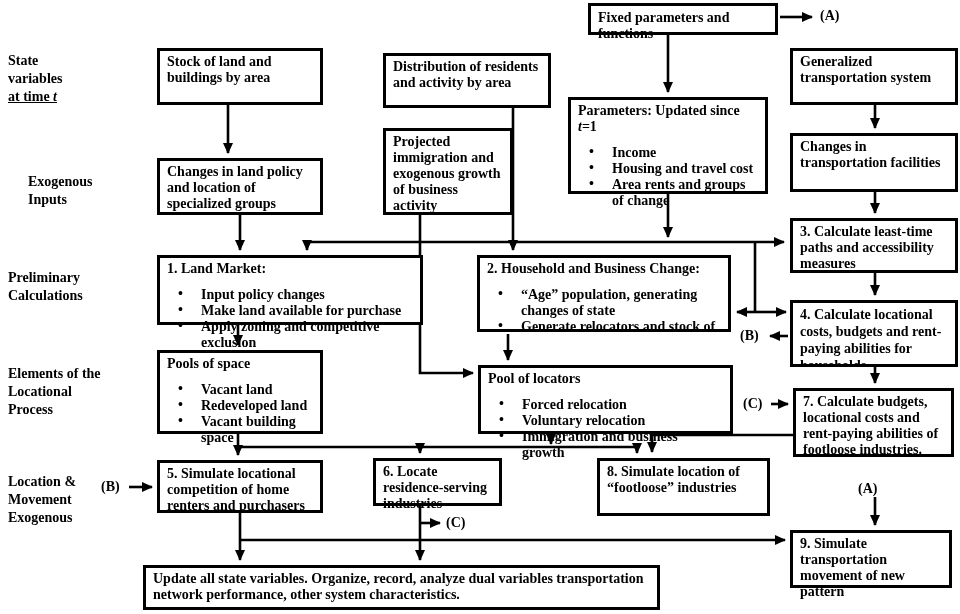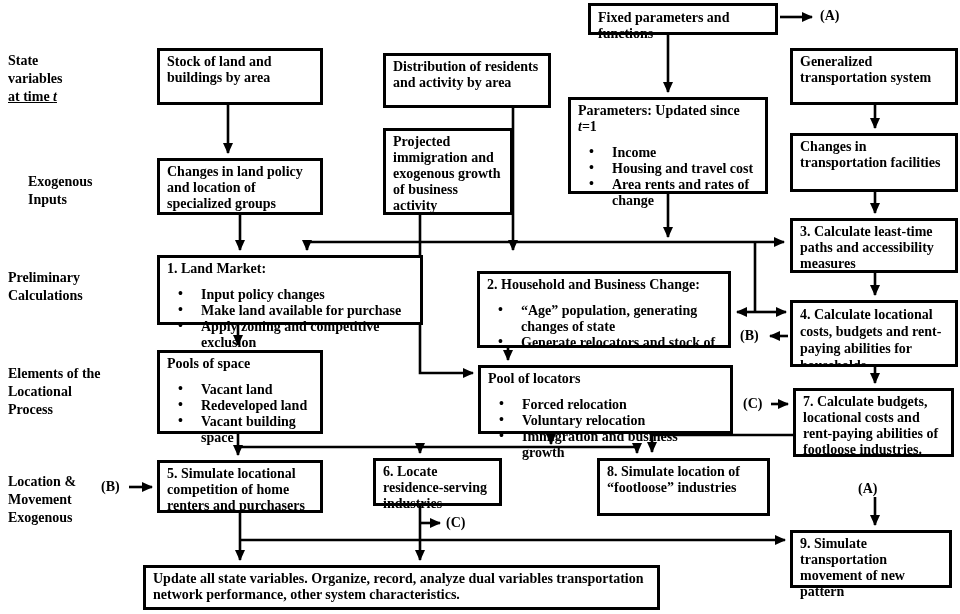--- a/index.html
+++ b/index.html
@@ -115,21 +115,21 @@
 
   <div class="box" style="left:790px; top:48px; width:168px; height:57px;">
     <span>Generalized transportation system</span>
   </div>
 
   <div class="box" style="left:568px; top:97px; width:200px; height:97px;">
     <div><span>Parameters: Updated since </span><i>t</i><span>=1</span></div>
     <ul class="bullets">
       <li>Income</li>
       <li>Housing and travel cost</li>
-      <li>Area rents and rates of change</li>
+      <li>Area rents and groups of change</li>
     </ul>
   </div>
 
   <div class="box" style="left:383px; top:128px; width:130px; height:87px;">
     <span>Projected immigration and exogenous growth of business activity</span>
   </div>
 
   <div class="box" style="left:790px; top:133px; width:168px; height:59px;">
     <span>Changes in transportation facilities</span>
   </div>
@@ -144,21 +144,21 @@
 
   <div class="box" style="left:157px; top:255px; width:266px; height:70px;">
     <div>1. Land Market:</div>
     <ul class="bullets">
       <li>Input policy changes</li>
       <li>Make land available for purchase</li>
       <li>Apply zoning and competitive exclusion</li>
     </ul>
   </div>
 
-  <div class="box clip" style="left:477px; top:271px; width:254px; height:77px;">
+  <div class="box clip" style="left:477px; top:255px; width:254px; height:77px;">
     <div>2. Household and Business Change:</div>
     <ul class="bullets">
       <li>“Age” population, generating changes of state</li>
       <li>Generate relocators and stock of released space</li>
     </ul>
   </div>
 
   <div class="box clip" style="left:790px; top:300px; width:168px; height:67px; line-height:17px;">
     <span>4. Calculate locational costs, budgets and rent-paying abilities for households</span>
   </div>

